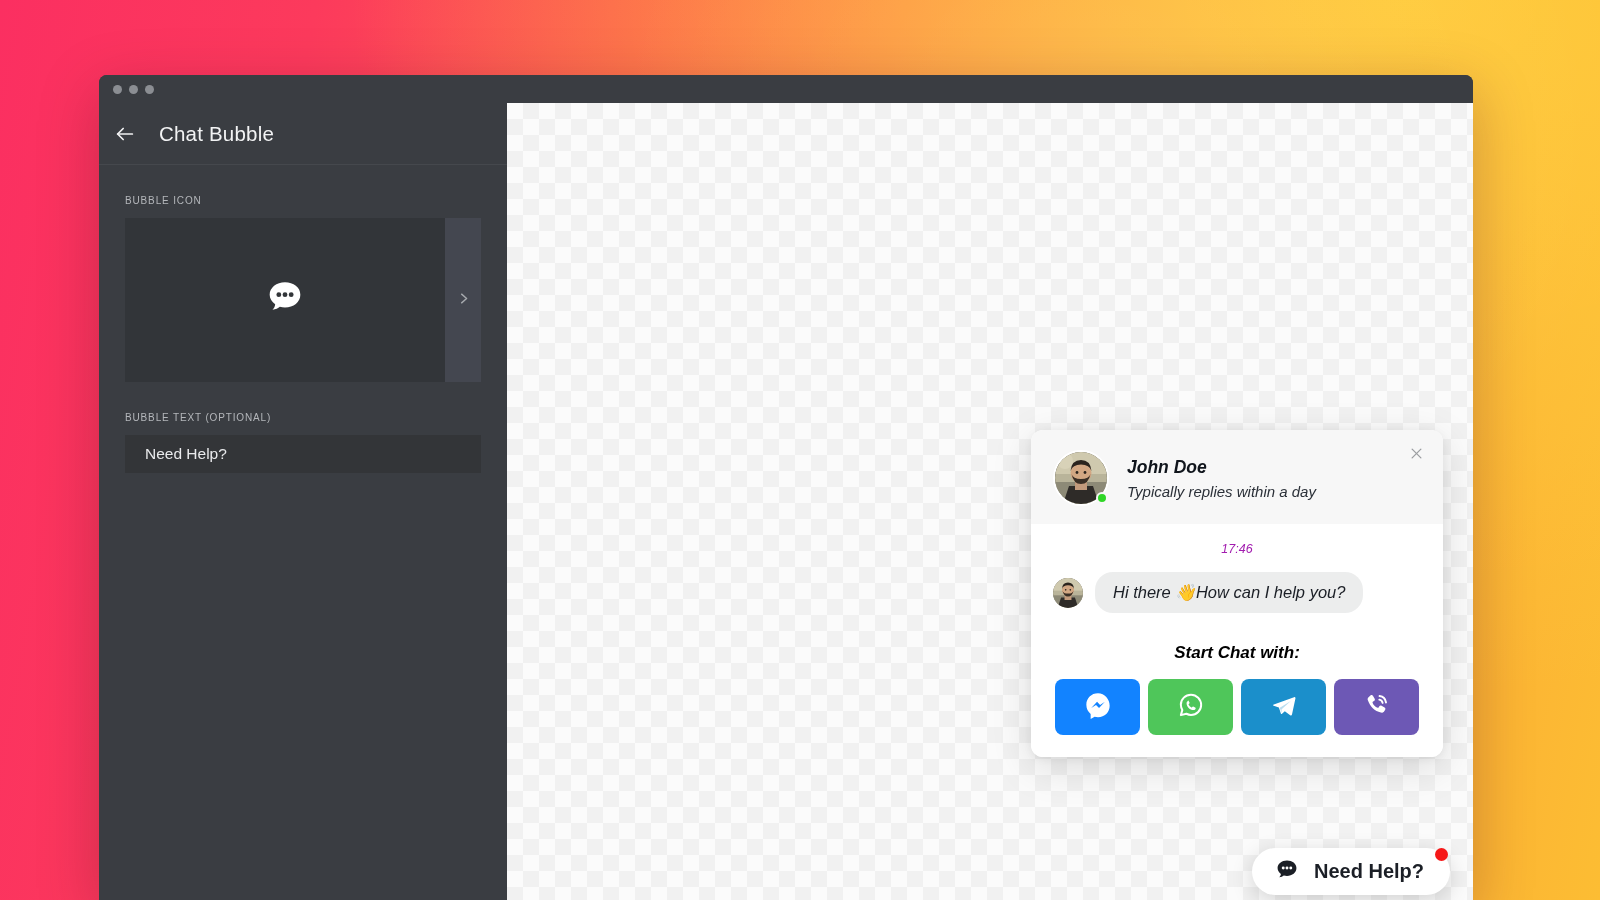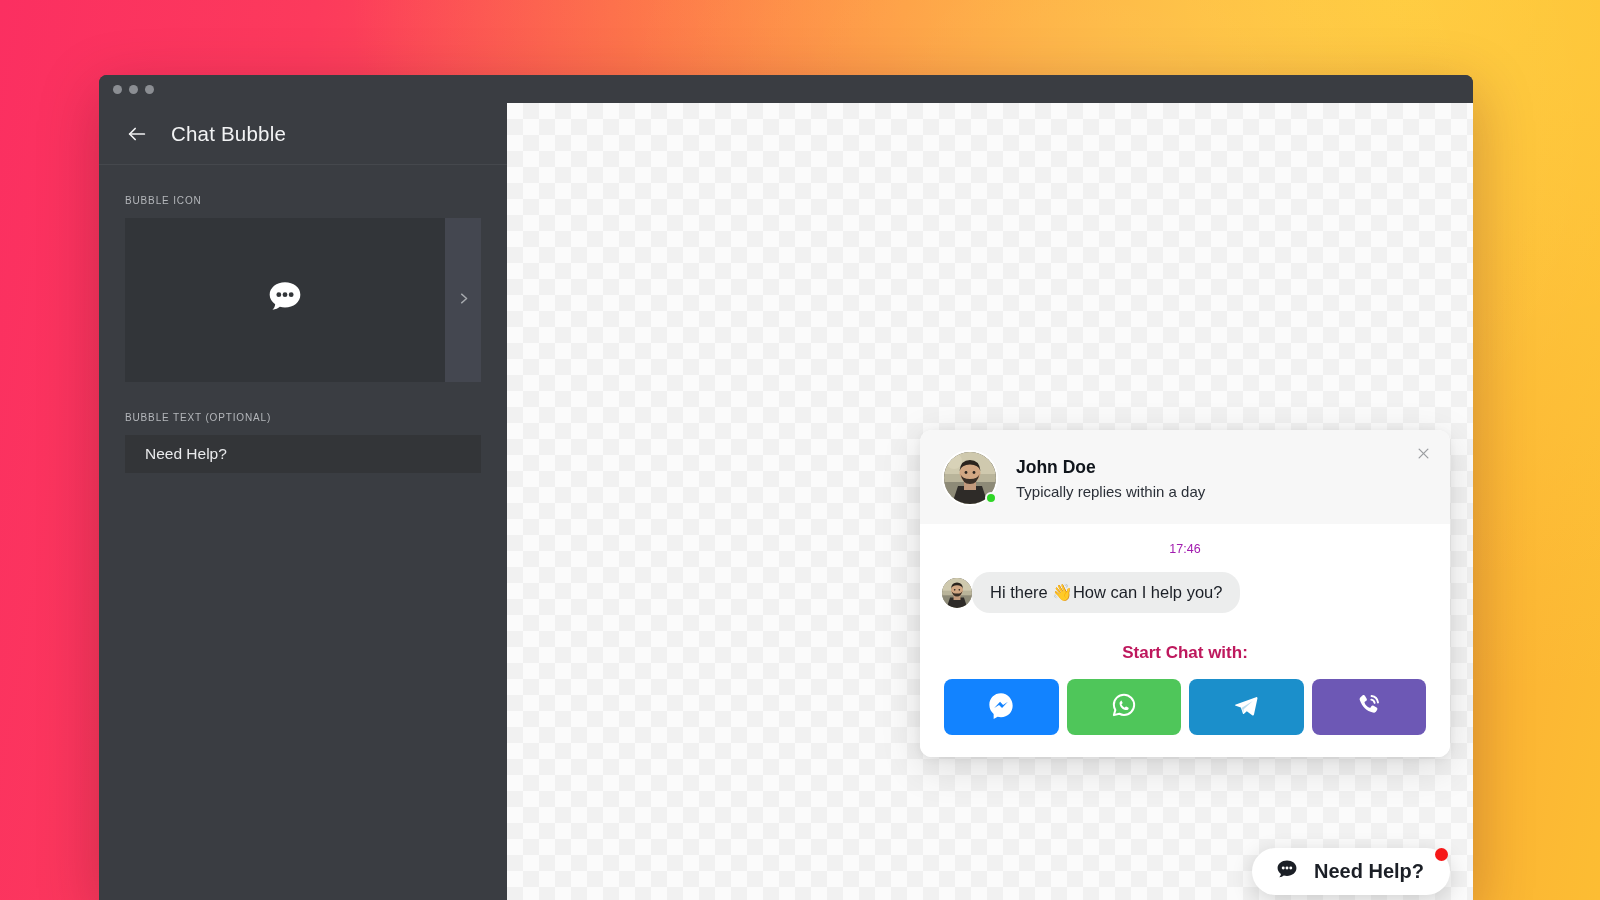--- a/index.html
+++ b/index.html
@@ -47,21 +47,21 @@
   .body-row { flex:1; display:flex; min-height:0; }
 
   
   .sidebar {
     width:408px; flex:0 0 408px; background:#3a3d42;
     display:flex; flex-direction:column;
   }
   .side-head {
     height:62px; flex:0 0 62px;
     display:flex; align-items:center; gap:22px;
-    padding:0 26px;
+    padding:0 14px;
     border-bottom:1px solid #45484d;
   }
   .back-btn {
     width:24px; height:24px; display:flex; align-items:center; justify-content:center;
     cursor:pointer;
   }
   .side-title {
     color:#f2f3f4; font-size:20.5px; font-weight:400; letter-spacing:.2px;
   }
   .side-body { padding:30px 26px 0 26px; }
@@ -94,26 +94,27 @@
     background-color:#fbfbfb;
     background-image:
       linear-gradient(45deg, #f1f1f1 25%, transparent 25%, transparent 75%, #f1f1f1 75%),
       linear-gradient(45deg, #f1f1f1 25%, transparent 25%, transparent 75%, #f1f1f1 75%);
     background-size:32px 32px;
     background-position:0 0, 16px 16px;
   }
 
   
   .chat-card {
-    position:absolute; right:23px; top:327px;
-    width:530px;
+    position:absolute; right:30px; top:327px;
+    width:412px;
     background:#ffffff;
     border-radius:12px;
     box-shadow:0 10px 40px rgba(0,0,0,0.13), 0 2px 8px rgba(0,0,0,0.06);
     overflow:hidden;
+    font-style:italic;
   }
   .chat-head {
     background:#f7f7f7; padding:20px 22px 18px 22px;
     display:flex; align-items:center; gap:18px;
     position:relative;
   }
   .avatar-wrap { position:relative; width:56px; height:56px; flex:0 0 56px; }
   .avatar {
     width:56px; height:56px; border-radius:50%;
     border:2px solid #fff; overflow:hidden; position:relative;
@@ -131,31 +132,31 @@
     position:absolute; right:16px; top:12px;
     width:22px; height:22px; cursor:pointer;
     display:flex; align-items:center; justify-content:center;
     color:#9b9da1; font-size:19px; line-height:1;
   }
 
   .chat-body { padding:18px 22px 0 22px; background:#fff; }
   .msg-time {
     text-align:center; color:#a21caf; font-size:12.5px; margin-bottom:16px;
   }
-  .msg-row { display:flex; align-items:center; }
+  .msg-row { display:flex; align-items:center; gap:12px; }
   .msg-avatar {
     width:30px; height:30px; border-radius:50%; overflow:hidden; flex:0 0 30px;
     background:#6d6a5c;
   }
   .msg-bubble {
     background:#eceded; border-radius:18px;
     padding:11px 18px; font-size:16.5px; color:#1b1f26;
   }
   .start-chat-title {
-    text-align:center; font-size:17px; font-weight:700; color:#be185d;
+    text-align:center; font-size:17px; font-weight:700; color:#000000;
     margin:30px 0 16px 0;
   }
   .social-row {
     display:flex; gap:8px; padding:0 2px 22px 2px;
   }
   .social-btn {
     flex:1; height:56px; border-radius:8px; cursor:pointer;
     display:flex; align-items:center; justify-content:center;
   }
 

